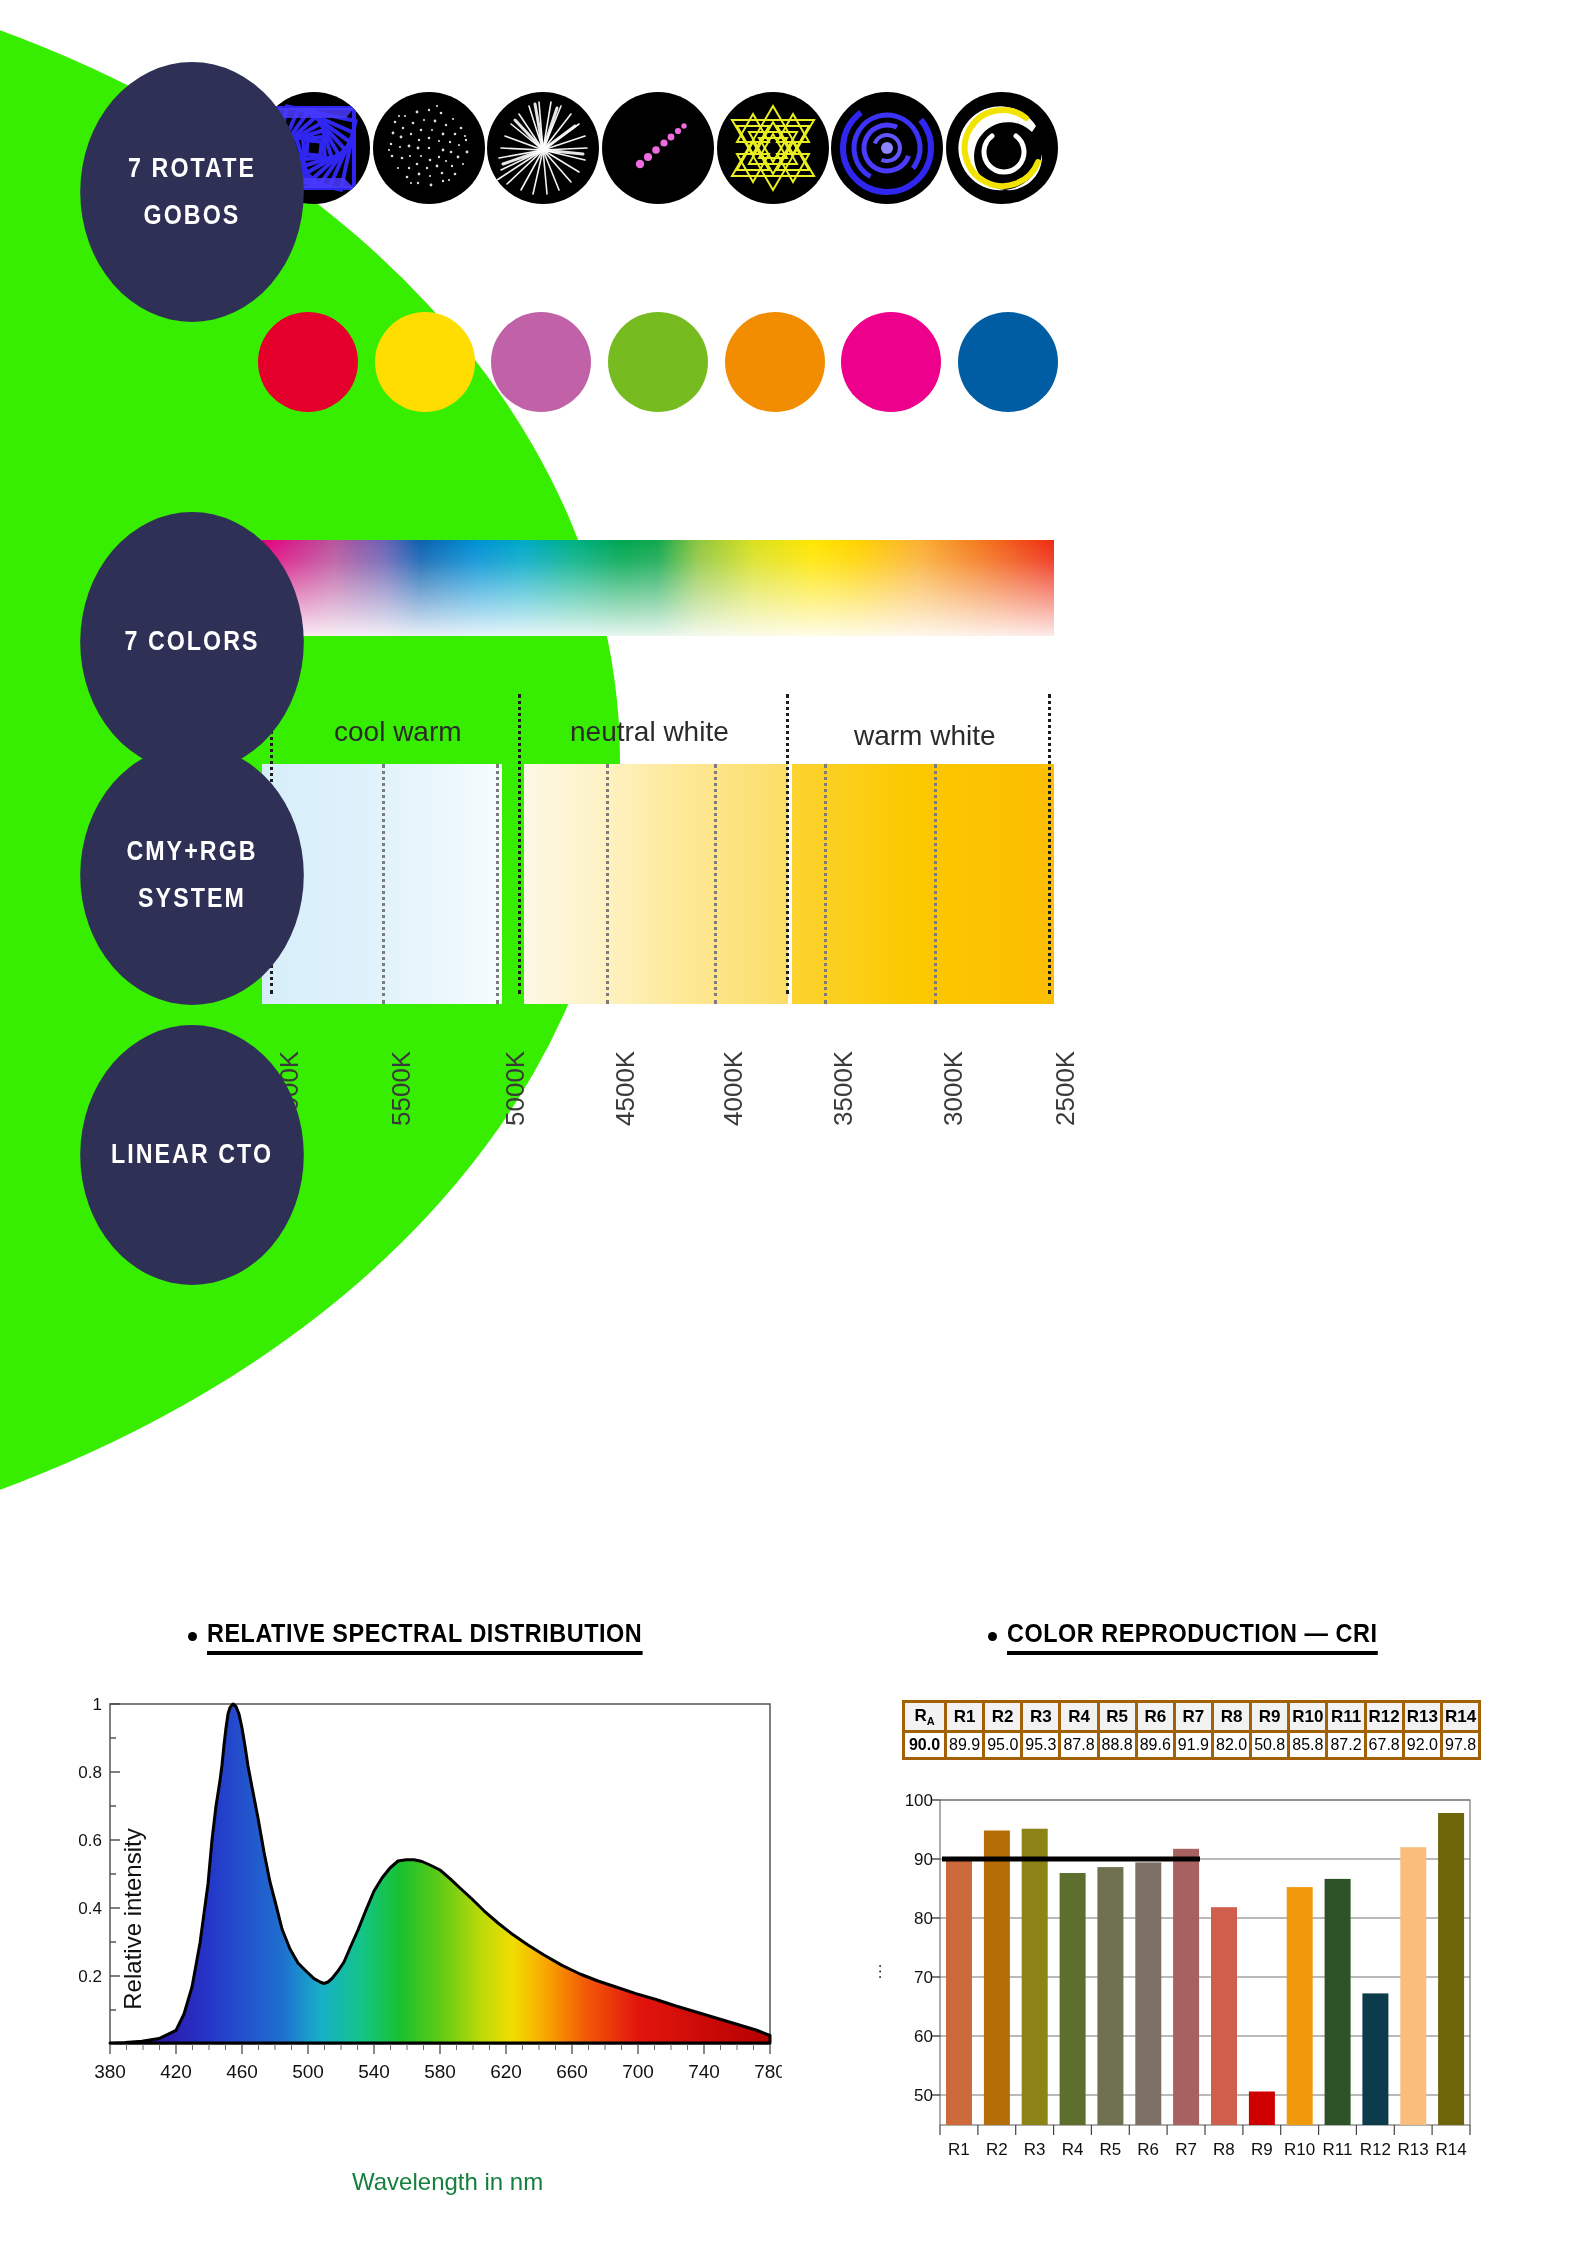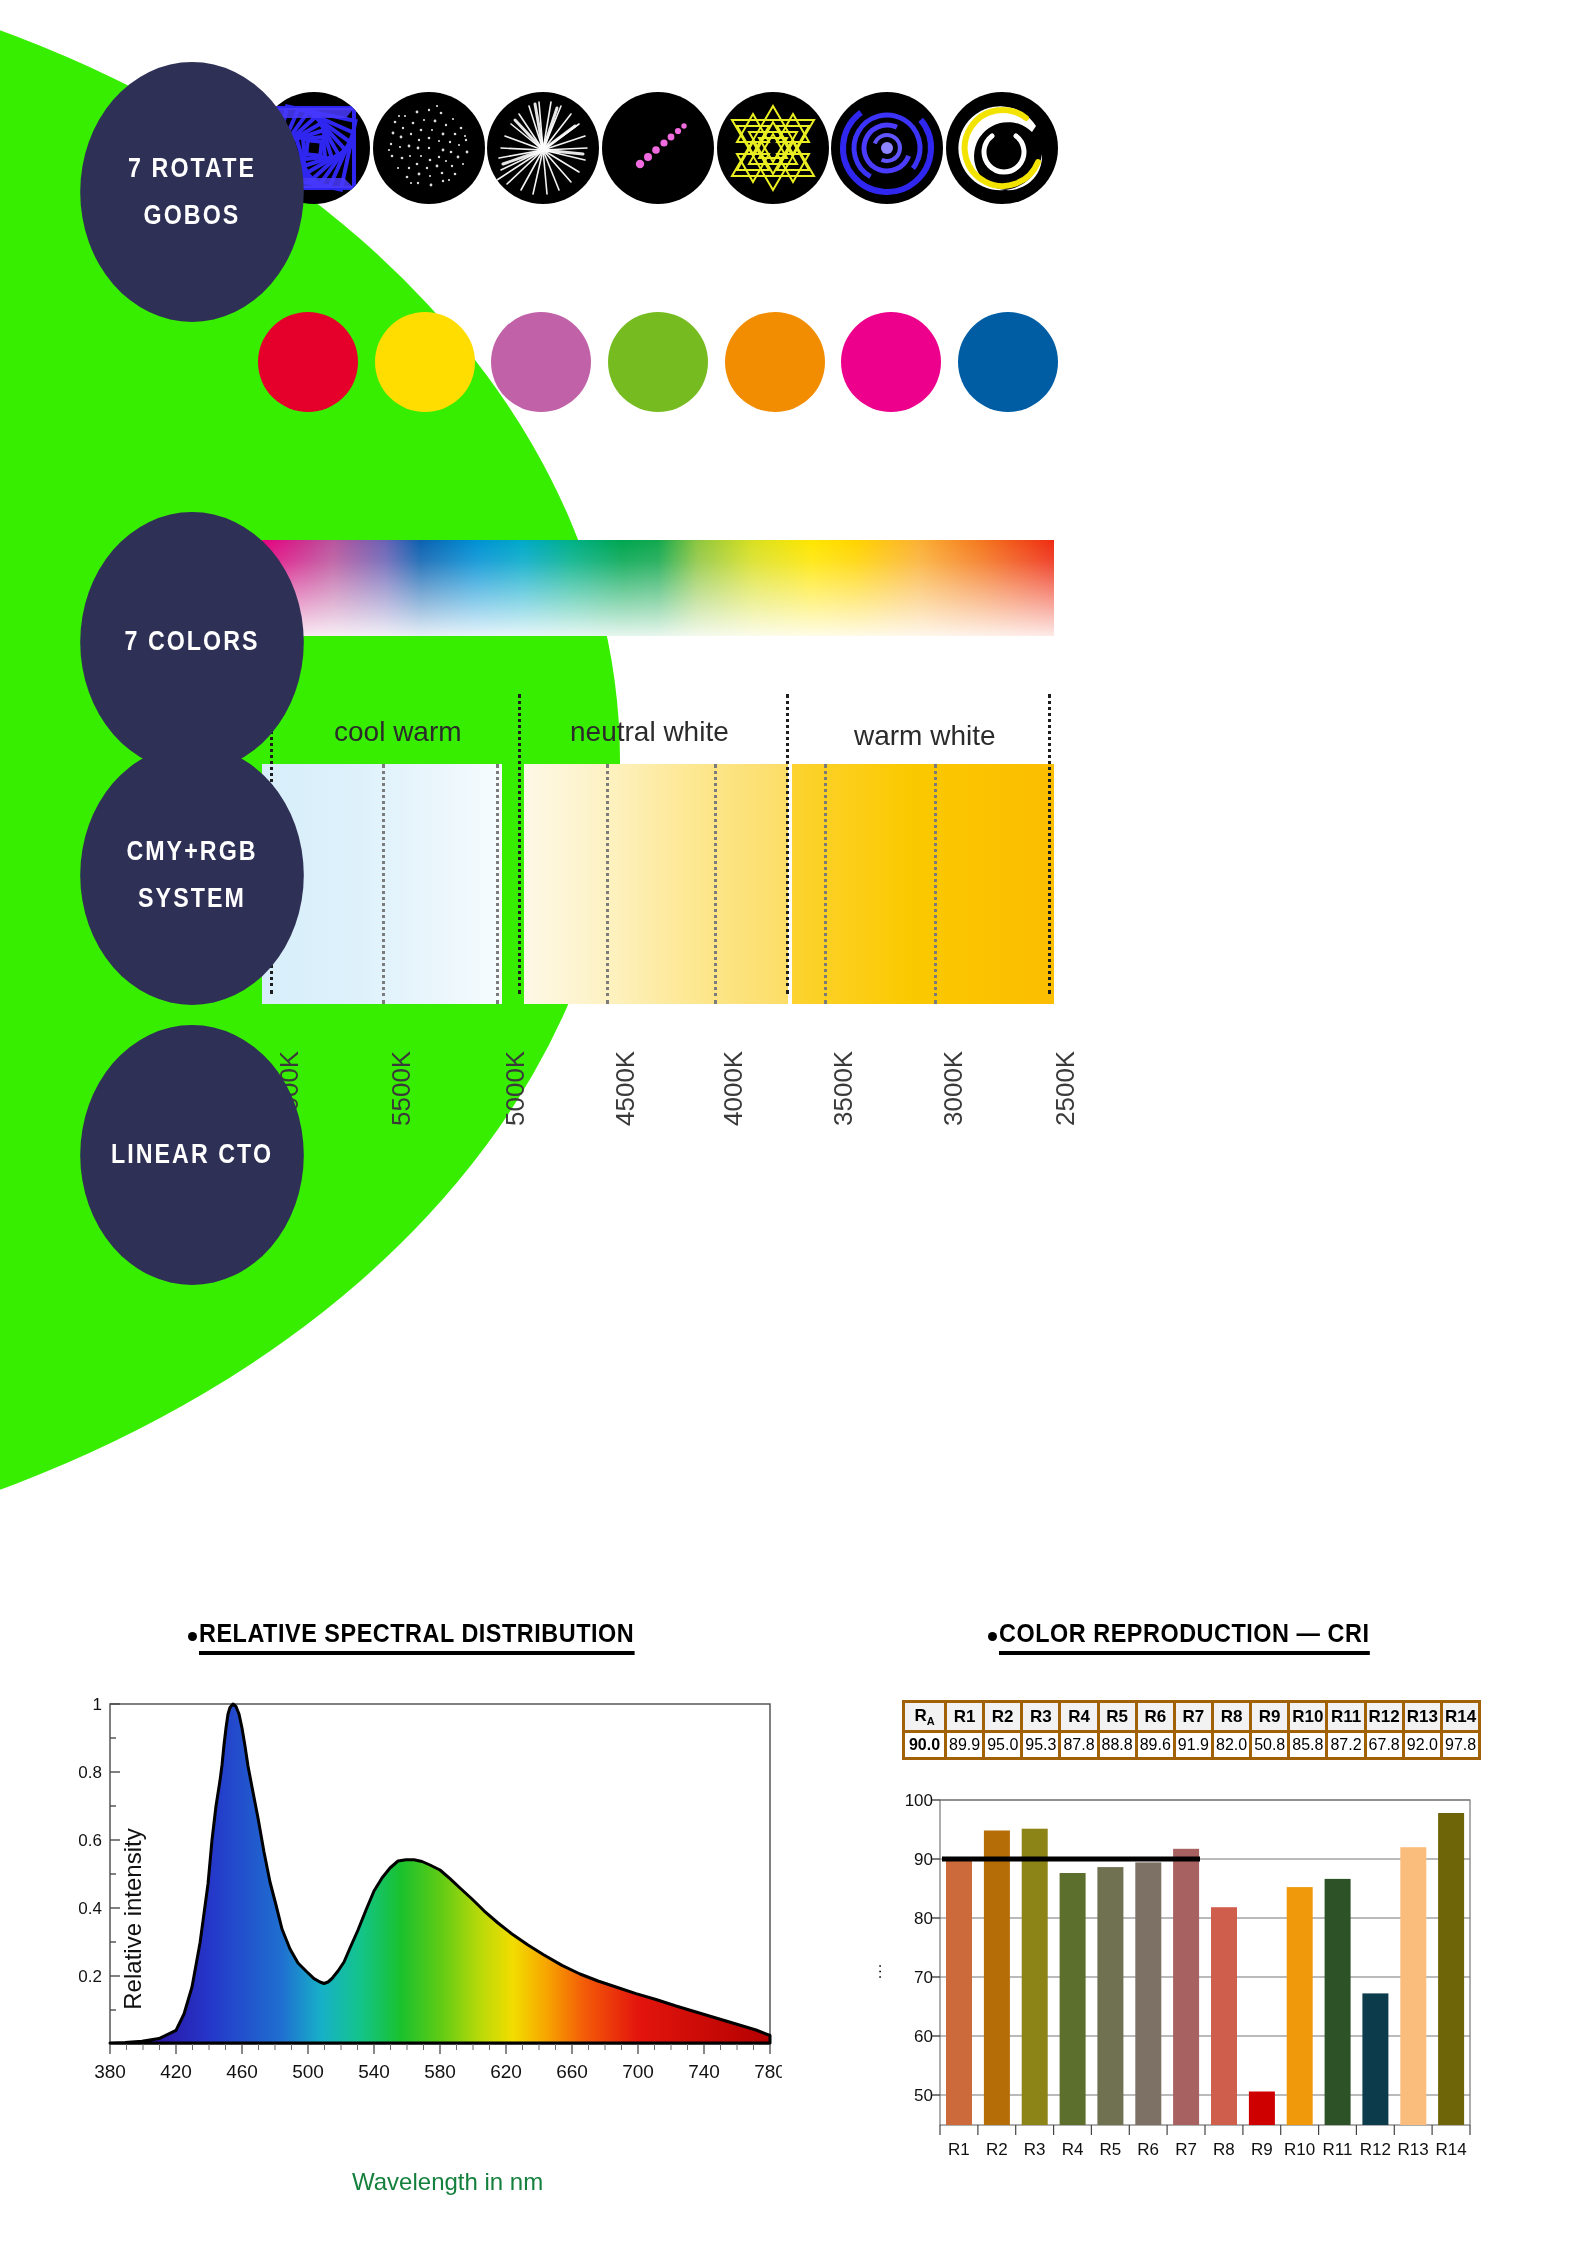--- a/index.html
+++ b/index.html
@@ -140,21 +140,21 @@
     font-size: 26px; color: #3a3a3a;
     font-family: "Liberation Sans", sans-serif;
     transform: rotate(-90deg);
     transform-origin: left top;
     white-space: nowrap;
   }
 
   
   .chart-heading {
     position: absolute;
-    display: flex; align-items: center; gap: 2px;
+    display: flex; align-items: center; gap: 10px;
     z-index: 2;
   }
   .bullet { width: 9px; height: 9px; border-radius: 50%; background: #000; flex: none; }
   .chart-heading h2 {
     font-family: "Liberation Sans Narrow", "Liberation Sans", sans-serif;
     font-weight: bold; font-size: 26px; letter-spacing: 0.6px;
     color: #000; border-bottom: 4px solid #000; padding-bottom: 2px;
     transform: scaleX(0.9); transform-origin: left center;
     white-space: nowrap;
   }

